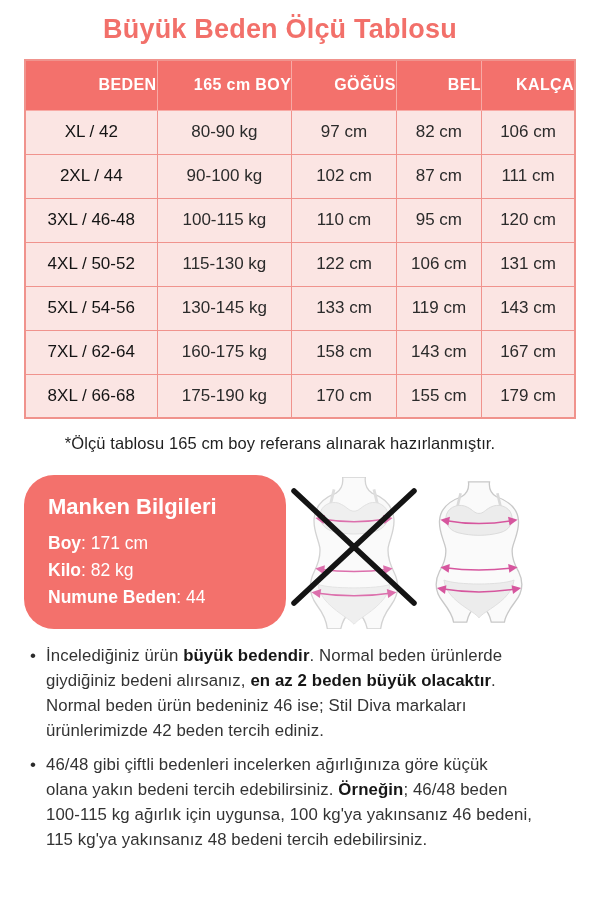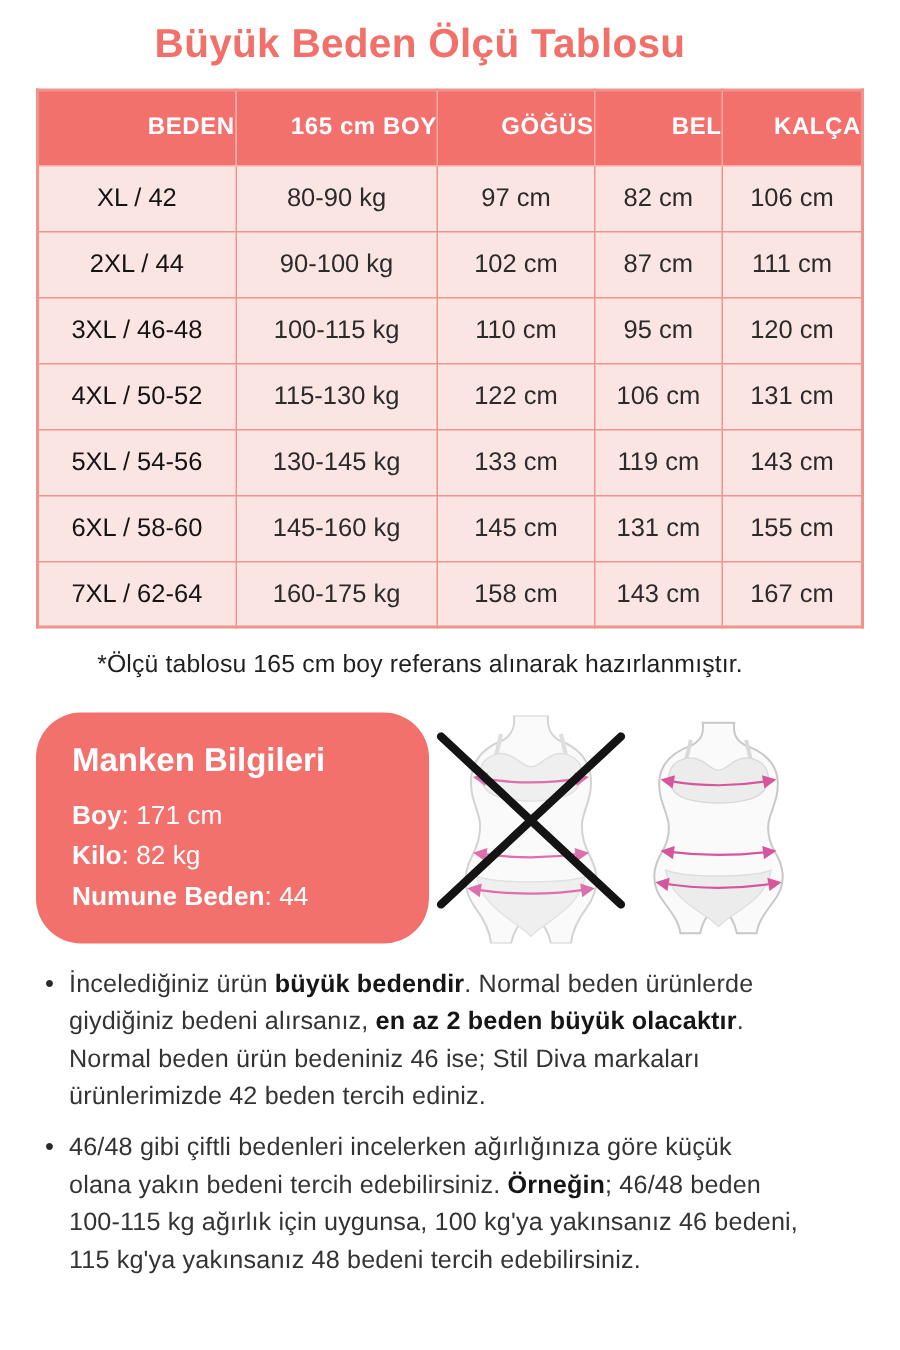--- a/index.html
+++ b/index.html
@@ -123,32 +123,32 @@
         <td>131 cm</td>
       </tr>
       <tr>
         <td class="col-size">5XL / 54-56</td>
         <td>130-145 kg</td>
         <td>133 cm</td>
         <td>119 cm</td>
         <td>143 cm</td>
       </tr>
       <tr>
-        <td class="col-size">6XL / 58-60</td>
-        <td>145-160 kg</td>
-        <td>145 cm</td>
-        <td>131 cm</td>
-        <td>155 cm</td>
-      </tr>
-      <tr>
         <td class="col-size">7XL / 62-64</td>
         <td>160-175 kg</td>
         <td>158 cm</td>
         <td>143 cm</td>
         <td>167 cm</td>
+      </tr>
+      <tr>
+        <td class="col-size">8XL / 66-68</td>
+        <td>175-190 kg</td>
+        <td>170 cm</td>
+        <td>155 cm</td>
+        <td>179 cm</td>
       </tr>
     </tbody>
   </table>
 
   <p class="footnote">*Ölçü tablosu 165 cm boy referans alınarak hazırlanmıştır.</p>
 
   <div class="model-row">
     <div class="model-card">
       <div class="model-title">Manken Bilgileri</div>
       <div class="model-line"><span class="lbl">Boy</span><span>: 171 cm</span></div>

